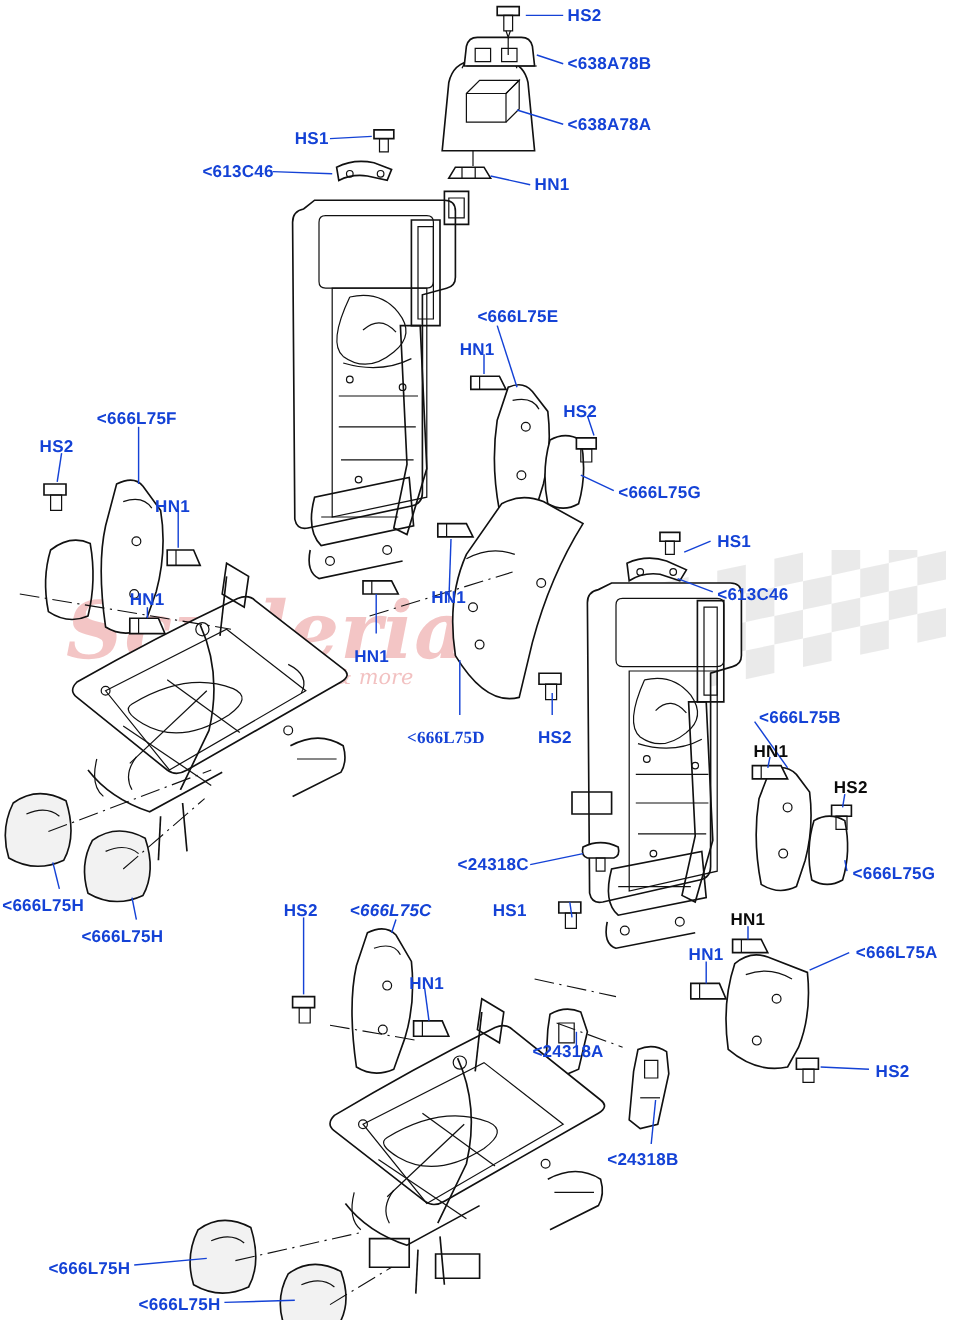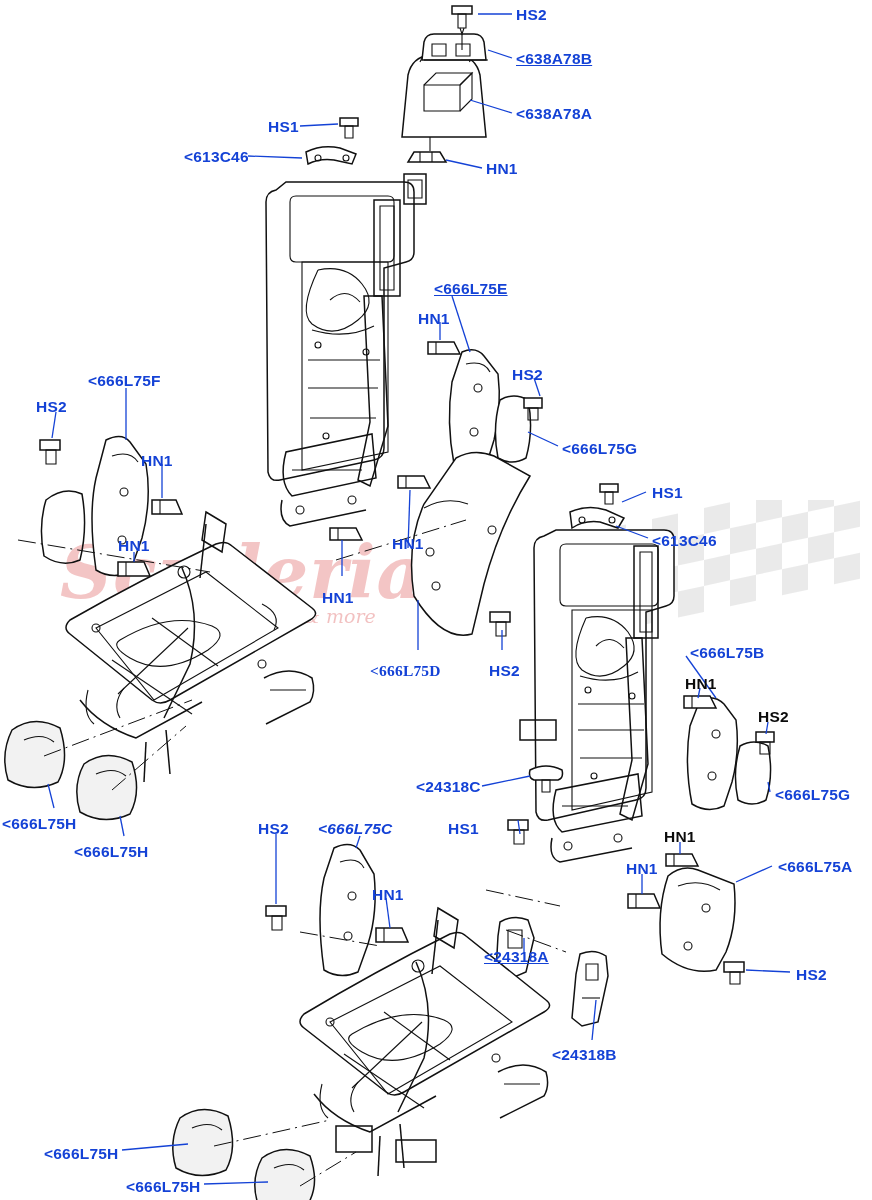--- a/index.html
+++ b/index.html
@@ -433,26 +433,26 @@
       <path class="ln" d="M772 866 L736 882"></path>
       <path class="ln" d="M524 952 L524 938"></path>
       <path class="ln" d="M790 972 L746 970"></path>
       <path class="ln" d="M592 1040 L596 1000"></path>
       <path class="ln" d="M122 1150 L188 1144"></path>
       <path class="ln" d="M204 1184 L268 1182"></path>
     </g>
   </svg>
 
   <div class="lbl" style="left:516px;top:6px;">HS2</div>
-  <div class="lbl" style="left:516px;top:50px;text-decoration:underline;">&lt;638A78B</div>
+  <div class="lbl" style="left:516px;top:50px;">&lt;638A78B</div>
   <div class="lbl" style="left:516px;top:105px;">&lt;638A78A</div>
   <div class="lbl" style="left:268px;top:118px;">HS1</div>
   <div class="lbl" style="left:184px;top:148px;">&lt;613C46</div>
   <div class="lbl" style="left:486px;top:160px;">HN1</div>
-  <div class="lbl" style="left:434px;top:280px;text-decoration:underline;">&lt;666L75E</div>
+  <div class="lbl" style="left:434px;top:280px;">&lt;666L75E</div>
   <div class="lbl" style="left:418px;top:310px;">HN1</div>
   <div class="lbl" style="left:512px;top:366px;">HS2</div>
   <div class="lbl" style="left:88px;top:372px;">&lt;666L75F</div>
   <div class="lbl" style="left:36px;top:398px;">HS2</div>
   <div class="lbl" style="left:141px;top:452px;">HN1</div>
   <div class="lbl" style="left:562px;top:440px;">&lt;666L75G</div>
   <div class="lbl" style="left:652px;top:484px;">HS1</div>
   <div class="lbl" style="left:118px;top:537px;">HN1</div>
   <div class="lbl" style="left:652px;top:532px;">&lt;613C46</div>
   <div class="lbl" style="left:392px;top:535px;">HN1</div>
@@ -466,19 +466,19 @@
   <div class="lbl" style="left:416px;top:778px;">&lt;24318C</div>
   <div class="lbl" style="left:2px;top:815px;">&lt;666L75H</div>
   <div class="lbl" style="left:74px;top:843px;">&lt;666L75H</div>
   <div class="lbl" style="left:258px;top:820px;">HS2</div>
   <div class="lbl" style="left:318px;top:820px;font-style:italic;">&lt;666L75C</div>
   <div class="lbl" style="left:448px;top:820px;">HS1</div>
   <div class="lbl blk" style="left:664px;top:828px;">HN1</div>
   <div class="lbl" style="left:372px;top:886px;">HN1</div>
   <div class="lbl" style="left:626px;top:860px;">HN1</div>
   <div class="lbl" style="left:778px;top:858px;">&lt;666L75A</div>
-  <div class="lbl" style="left:484px;top:948px;text-decoration:underline;">&lt;24318A</div>
+  <div class="lbl" style="left:484px;top:948px;">&lt;24318A</div>
   <div class="lbl" style="left:796px;top:966px;">HS2</div>
   <div class="lbl" style="left:552px;top:1046px;">&lt;24318B</div>
   <div class="lbl" style="left:44px;top:1145px;">&lt;666L75H</div>
   <div class="lbl" style="left:126px;top:1178px;">&lt;666L75H</div>
 
 </div>
 
 </body></html>

